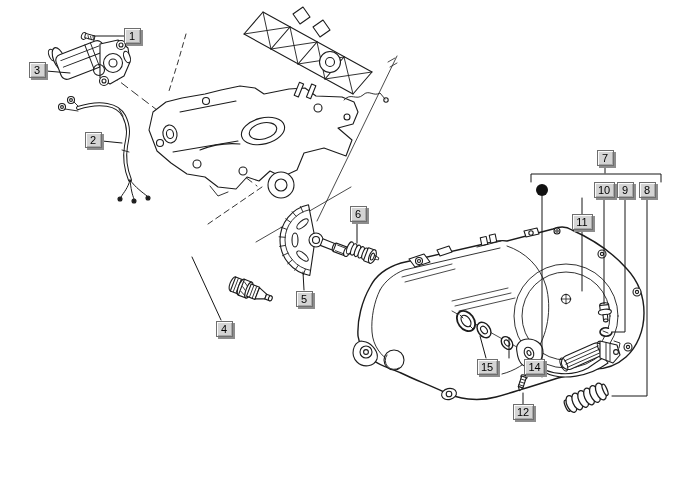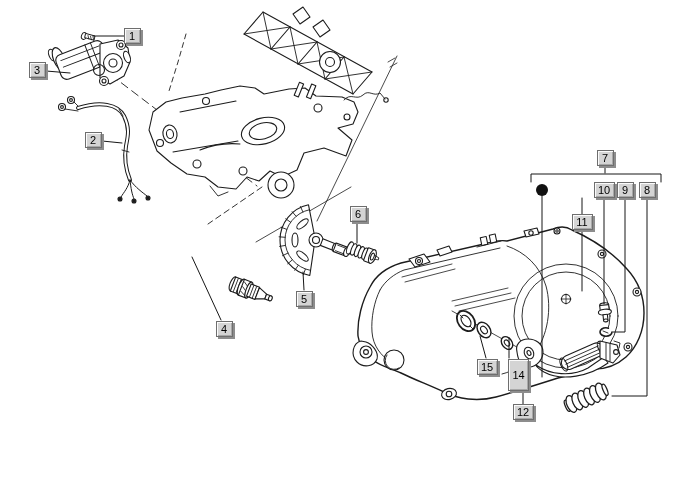--- a/index.html
+++ b/index.html
@@ -285,17 +285,17 @@
       <div class="plabel" style="width: 17px; height: 16px; left: 28.5px; top: 62px;">3</div>
       <div class="plabel" style="width: 17px; height: 16px; left: 215.5px; top: 321px;">4</div>
       <div class="plabel" style="width: 17px; height: 16px; left: 295.5px; top: 291px;">5</div>
       <div class="plabel" style="width: 17px; height: 16px; left: 349.5px; top: 206px;">6</div>
       <div class="plabel" style="width: 17px; height: 16px; left: 596.5px; top: 150px;">7</div>
       <div class="plabel" style="width: 17px; height: 16px; left: 638.5px; top: 182px;">8</div>
       <div class="plabel" style="width: 17px; height: 16px; left: 616.5px; top: 182px;">9</div>
       <div class="plabel" style="width: 21px; height: 16px; left: 593.5px; top: 182px;">10</div>
       <div class="plabel" style="width: 21px; height: 16px; left: 571.5px; top: 182px; margin-top: 32px;">11</div>
       <div class="plabel" style="width: 21px; height: 16px; left: 512.5px; top: 404px;">12</div>
-      <div class="plabel" style="width: 21px; height: 32px; left: 508px; top: 359px;">14</div>
+      <div class="plabel" style="width: 21px; height: 16px; left: 524px; top: 359px;">14</div>
       <div class="plabel" style="width: 21px; height: 16px; left: 476.5px; top: 359px;">15</div>
     </div>
 
 </div>
 
 </body></html>

